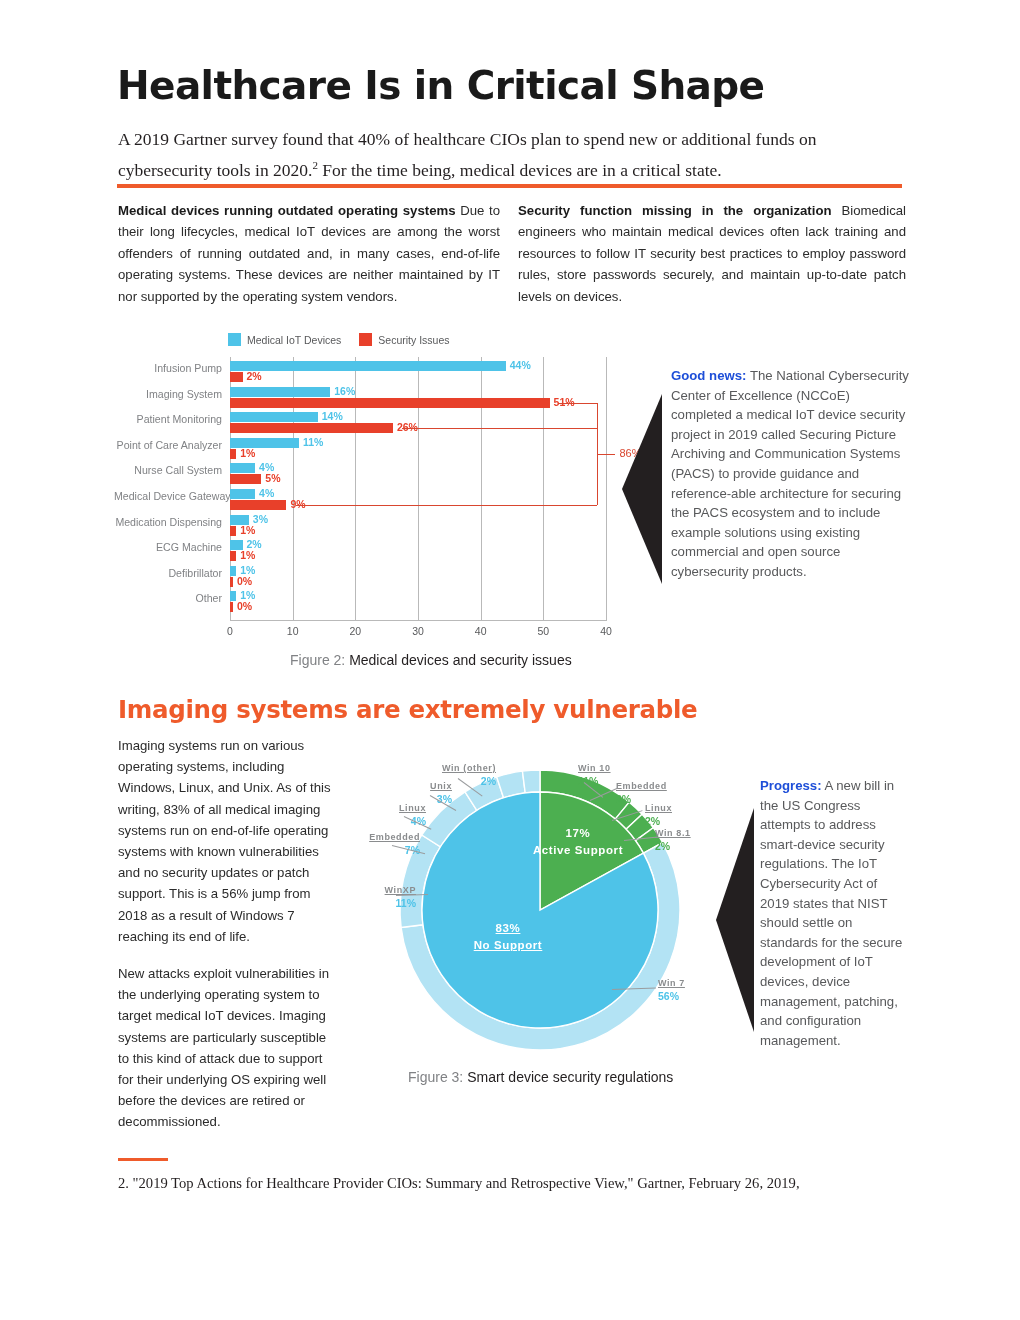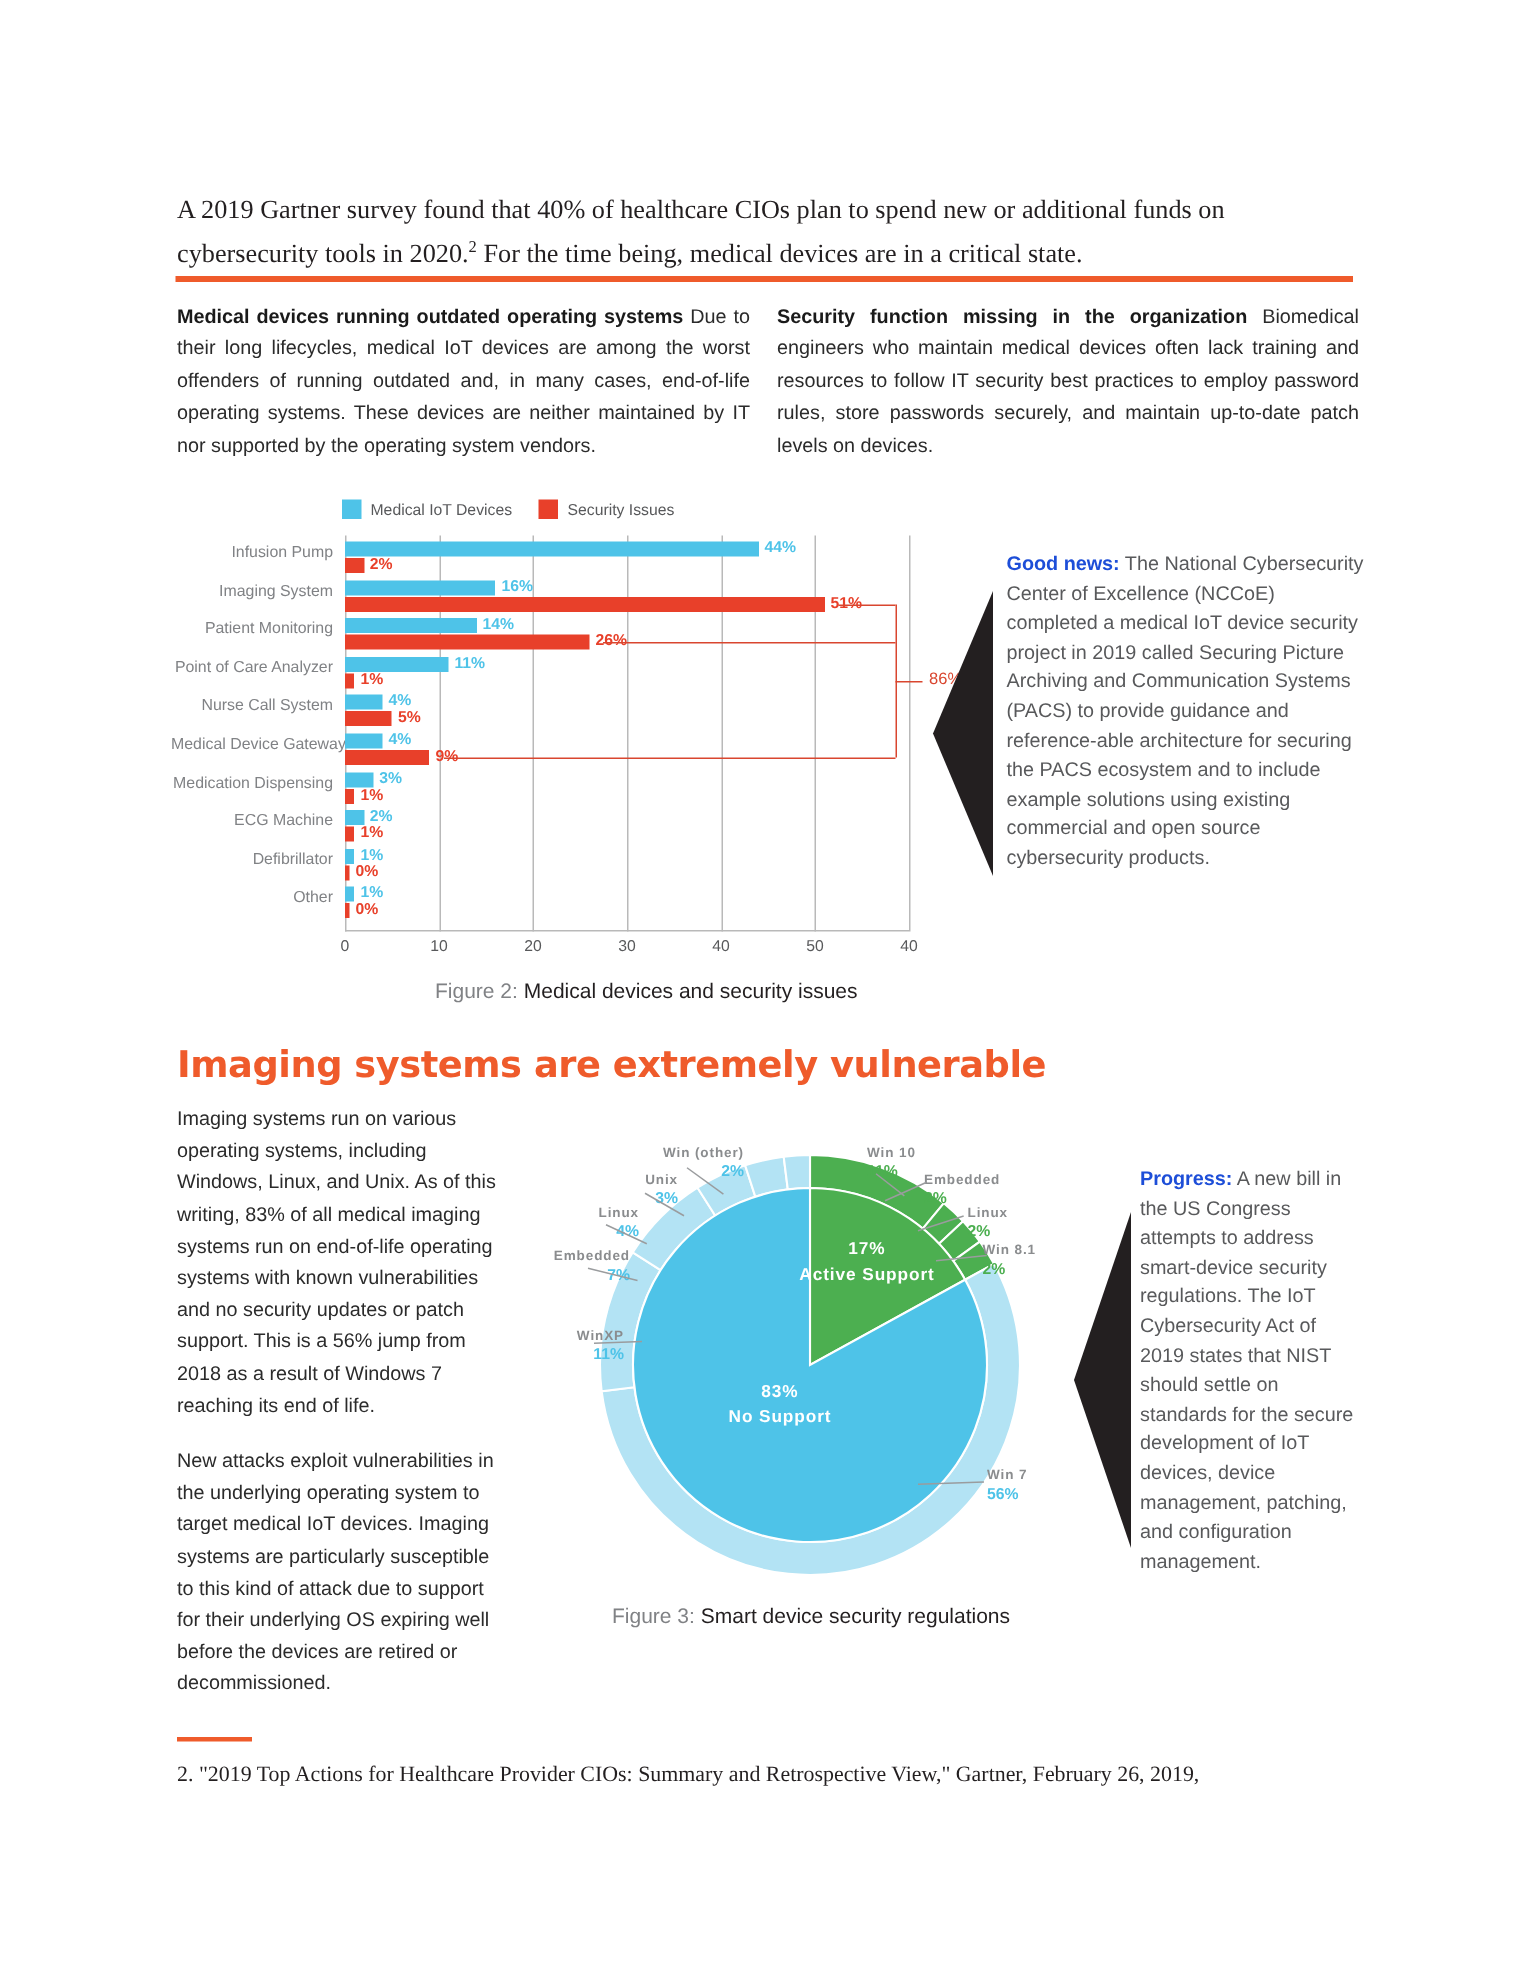--- a/index.html
+++ b/index.html
@@ -90,21 +90,21 @@
   .body-left {
     position:absolute; left:118px; top:735px; width:220px;
     font-size:13.2px; line-height:21.2px; color:#2b2b2b;
   }
   .body-left p { margin:0 0 16px 0; }
 
   
   .donut-wrap { position:absolute; left:390px; top:760px; width:300px; height:300px; }
   .donut-lbl { position:absolute; font-size:10.5px; font-weight:bold; line-height:13px; white-space:nowrap; }
   .donut-lbl .k { font-size:9px; letter-spacing:0.6px; display:block; }
-  .blue-t  { color:#4ec3e8; }  .blue-k  { color:#8a8c8e; }
+  .blue-t  { color:#4ec3e8; }  .blue-k  { color:#8a8c8e;text-decoration:underline; }
   .green-t { color:#4caf50; }
   .leader { position:absolute; background:#9a9c9e; height:1px; transform-origin:left center; }
 
   .center-lbl {
     position:absolute; text-align:center; color:#ffffff; font-weight:bold;
     font-size:11.5px; line-height:17px; letter-spacing:0.6px;
   }
 
   
   .rule-foot { position:absolute; left:118px; top:1158px; width:50px; height:3px; background:#ef5b2b; }
@@ -112,20 +112,21 @@
     position:absolute; left:118px; top:1172px; width:790px;
     font-family:"Liberation Serif", serif; font-size:14.6px; line-height:22px; color:#231f20;
   }
   .foot a, .foot .lnk { color:#5b86b5; text-decoration:none; }
 </style>
 </head>
 <body>
 
 <div class="page">
 
+  <div class="title">Healthcare Is in Critical Shape</div>
 
   <div class="lede">
     <span>A 2019 Gartner survey found that 40% of healthcare CIOs plan to spend new or additional funds on cybersecurity tools in 2020.</span><span class="sup">2</span><span> For the time being, medical devices are in a critical state.</span>
   </div>
 
   <div class="rule-orange"></div>
 
   <div class="col col-left">
     <b>Medical devices running outdated operating systems</b>
     <span>Due to their long lifecycles, medical IoT devices are among the worst offenders of running outdated and, in many cases, end-of-life operating systems. These devices are neither maintained by IT nor supported by the operating system vendors.</span>
@@ -254,21 +255,21 @@
           <path d="M 74.98424870294052 31.794090429717855 A 140 140 0 0 1 106.73762078750734 16.85208771867852 L 113.53599466375618 37.775331077171884 A 118 118 0 0 0 86.77243819247843 50.3693047907622 Z" fill="#b3e3f4" stroke="#ffffff" stroke-width="1.4"></path>
           <path d="M 106.73762078750734 16.85208771867852 A 140 140 0 0 1 132.45334730099748 11.103941815973087 L 135.21067843941216 32.93046524489161 A 118 118 0 0 0 113.53599466375618 37.775331077171884 Z" fill="#b3e3f4" stroke="#ffffff" stroke-width="1.4"></path>
           <path d="M 132.45334730099748 11.103941815973087 A 140 140 0 0 1 149.99999999999997 10 L 149.99999999999997 32 A 118 118 0 0 0 135.21067843941216 32.93046524489161 Z" fill="#b3e3f4" stroke="#ffffff" stroke-width="1.4"></path>
         </g>
       <g id="donut-inner">
           <path d="M 150 32 A 118 118 0 0 1 253.4041882451759 93.1530664559976 L 150 150 A 0 0 0 0 0 150 150 Z" fill="#4caf50" stroke="#ffffff" stroke-width="1.4"></path>
           <path d="M 253.4041882451759 93.1530664559976 A 118 118 0 1 1 149.99999999999997 32 L 150 150 A 0 0 0 1 0 150 150 Z" fill="#4ec3e8" stroke="#ffffff" stroke-width="1.4"></path>
         </g>
     </svg>
 
-    <div class="center-lbl" style="left:70px; top:160px; width:120px;">
+    <div class="center-lbl" style="left:58px; top:160px; width:120px;text-decoration:underline;">
       <span>83%</span><br>
       <span>No Support</span>
     </div>
     <div class="center-lbl" style="left:108px; top:65px; width:96px;margin-left:32px;">
       <span>17%</span><br>
       <span>Active Support</span>
     </div>
   </div>
 
   <div class="donut-lbl" style="left:434px; top:762px; text-align:right; width:62px;">

